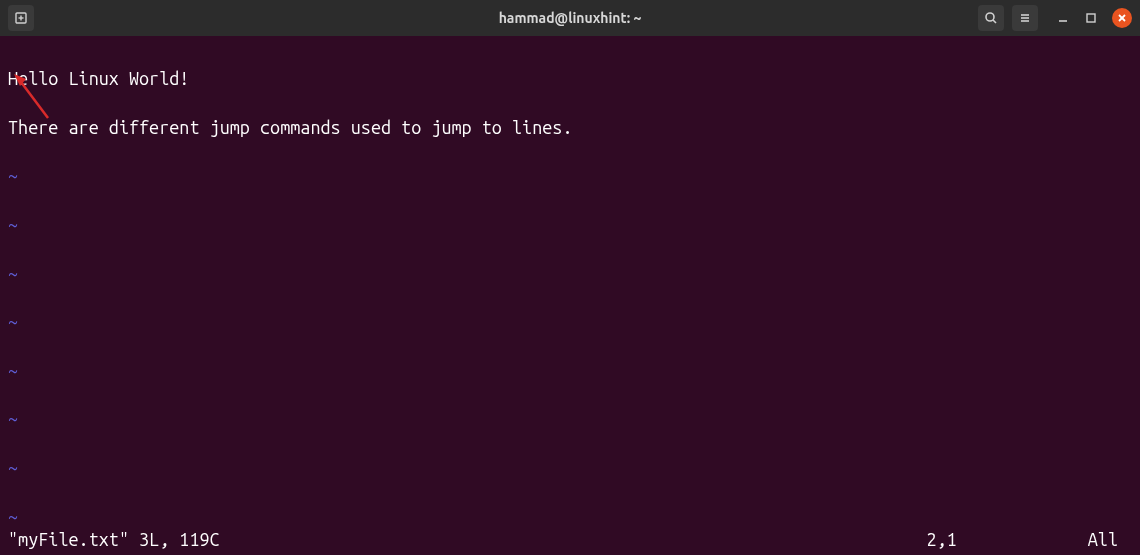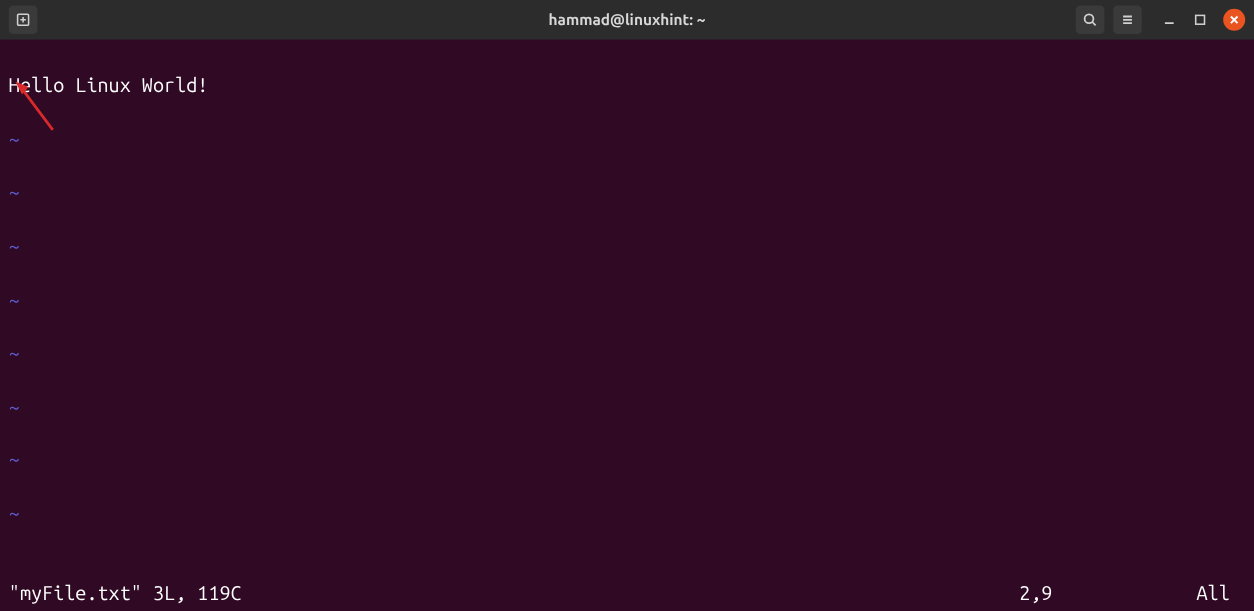--- a/index.html
+++ b/index.html
@@ -152,20 +152,21 @@
           <line x1="2" y1="2" x2="8" y2="8"></line>
           <line x1="8" y1="2" x2="2" y2="8"></line>
         </svg>
       </div>
     </div>
   </div>
 </div>
 
 <div class="terminal">
 <div>Hello Linux World!</div>
+<div>There are different jump commands used to jump to lines.</div>
 <div class="tilde">~</div>
 <div class="tilde">~</div>
 <div class="tilde">~</div>
 <div class="tilde">~</div>
 <div class="tilde">~</div>
 <div class="tilde">~</div>
 <div class="tilde">~</div>
 <div class="tilde">~</div>
 
 
@@ -179,15 +180,15 @@
 </div>
 
 <svg class="arrow" width="40" height="50" viewBox="0 0 40 50">
   <line x1="4" y1="4" x2="34" y2="44" stroke="#d82a2a" stroke-width="2.5"></line>
   <polygon points="0,0 12,5 6,12" fill="#d82a2a"></polygon>
 </svg>
 
 <div class="statusline">
   <span class="status-left">"myFile.txt" 3L, 119C</span>
   <span class="status-spacer"></span>
-  <span class="status-pos">2,9</span>
+  <span class="status-pos">2,1</span>
   <span class="status-scroll">All</span>
 </div>
 
 </body></html>

